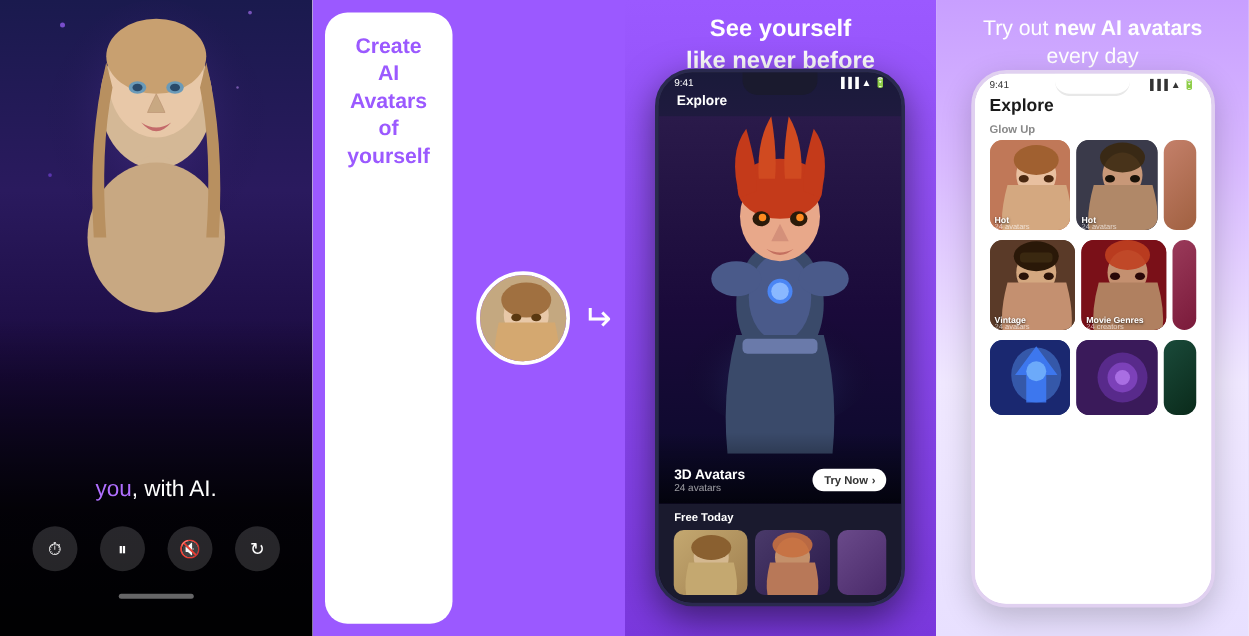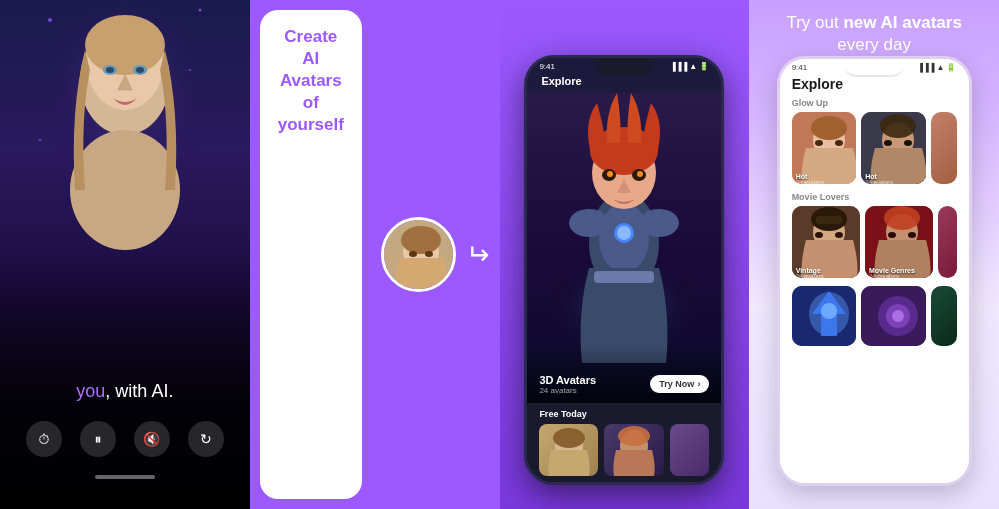--- a/index.html
+++ b/index.html
@@ -276,20 +276,24 @@
           </svg>
       </div>
       <div style="color:white;font-size:28px;font-weight:300;transform:scaleX(-1);">↵</div>
     </div>
   </div>
 </div>
 
 <div class="panel-wrapper panel-3-wrapper">
   <div style="width:100%;height:100%;display:flex;flex-direction:column;align-items:center;justify-content:center;background:linear-gradient(180deg,#9b59ff 0%,#7a38dd 100%);padding:10px;">
 
+    <div style="text-align:center;color:white;font-size:19px;font-weight:700;line-height:1.3;margin-bottom:12px;position:absolute;top:12px;left:0;right:0;padding:0 20px;">
+      <span style="white-space:pre-line;">See yourself
+like never before</span>
+    </div>
 
     <div class="phone-mockup" style="margin-top:30px;">
       <div class="inner-notch"></div>
       <div class="phone-screen">
 
         <div style="display:flex;justify-content:space-between;padding:2px 12px;font-size:8px;color:white;position:relative;z-index:5;padding-top:4px;">
           <span>9:41</span>
           <span>▐▐▐ ▲ 🔋</span>
         </div>
         <div style="color:white;font-size:11px;font-weight:600;padding:2px 14px 6px;">Explore</div>
@@ -422,21 +426,20 @@
                 <path d="M14 36 Q8 58 10 72 H65 Q67 58 61 36Z" fill="#b08868"></path>
               </svg>
             <div style="position:absolute;bottom:4px;left:4px;color:white;font-size:7px;font-weight:700;text-shadow:0 1px 2px rgba(0,0,0,0.8);">Hot</div>
             <div style="position:absolute;bottom:-1px;left:4px;color:rgba(255,255,255,0.65);font-size:6px;">24 avatars</div>
           </div>
 
           <div style="width:30px;height:72px;border-radius:10px;overflow:hidden;background:linear-gradient(135deg,#c4806a 0%,#a06040 100%);">
           </div>
         </div>
 
-        <div style="font-size:9px;font-weight:600;color:#888;padding:0 12px 4px;">Movie Lovers</div>
         <div style="display:flex;gap:5px;padding:0 12px 8px;">
 
           <div style="width:75px;height:72px;border-radius:10px;overflow:hidden;position:relative;background:linear-gradient(135deg,#6a4a3a 0%,#4a2a1a 100%);">
             <svg width="75" height="72" viewBox="0 0 75 72">
                 <rect width="75" height="72" fill="#5a3a28"></rect>
                 <ellipse cx="37" cy="26" rx="16" ry="18" fill="#d4a880"></ellipse>
                 <ellipse cx="37" cy="13" rx="18" ry="12" fill="#2a1808"></ellipse>
                 <rect x="24" y="10" width="26" height="8" rx="3" fill="#3a2810"></rect>
                 <ellipse cx="27" cy="29" rx="4" ry="3" fill="#2a1208"></ellipse>
                 <ellipse cx="47" cy="29" rx="4" ry="3" fill="#2a1208"></ellipse>

